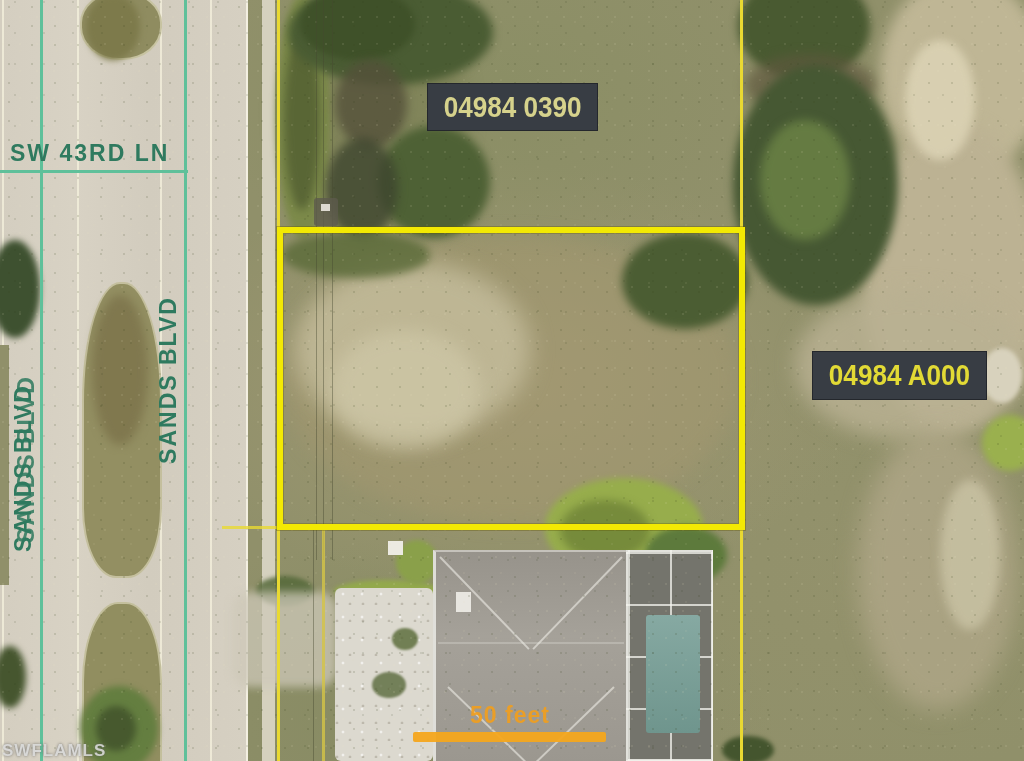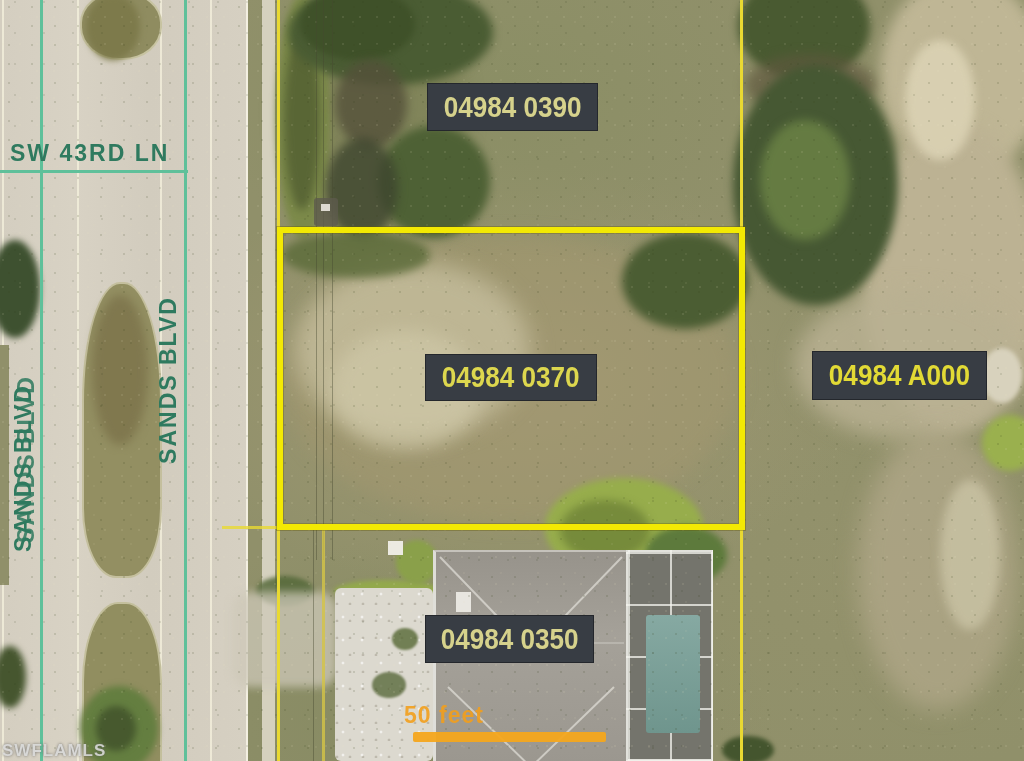--- a/index.html
+++ b/index.html
@@ -132,39 +132,33 @@
   <div class="abs" style="left:277px;top:528px;width:3px;height:233px;background:#e9d932;"></div>
   <div class="abs" style="left:740px;top:528px;width:3px;height:233px;background:#e9d932;"></div>
   <div class="abs" style="left:322px;top:528px;width:3px;height:233px;background:rgba(213,196,70,.8);"></div>
   <div class="abs" style="left:222px;top:526px;width:56px;height:3px;background:rgba(233,217,50,.8);"></div>
 
   <div class="abs" style="left:277px;top:227px;width:468px;height:303px;border:6px solid #f3e903;box-sizing:border-box;box-shadow:0 0 0 1px rgba(96,86,0,.35), inset 0 0 0 1px rgba(96,86,0,.3);"></div>
 
   <div class="lbl" style="left:427px;top:83px;width:171px;height:48px;color:#d6d28c;">
     <span>04984 0390</span>
   </div>
-  <div class="lbl" style="left:425px;top:354px;width:172px;height:47px;color:#ddd74e;">
-    <span>04984 0370</span>
-  </div>
   <div class="lbl" style="left:792px;top:351px;width:175px;height:49px;color:#e2da35;margin-left:20px;">
     <span>04984 A000</span>
-  </div>
-  <div class="lbl" style="left:425px;top:615px;width:169px;height:48px;color:#d6d28c;">
-    <span>04984 0350</span>
   </div>
 
   <div class="street" style="left:10px;top:140px;text-align:right;">SW 43RD LN</div>
 
   <div class="street" style="left:-77px;top:455px;width:200px;height:26px;transform:rotate(-90deg);text-align:center;">
     <span class="abs" style="left:0;top:0;width:200px;">SANDS BLVD</span>
     <span class="abs" style="left:9px;top:3px;width:200px;opacity:.85;">SANDS BLVD</span>
   </div>
 
   <div class="street" style="left:73px;top:367px;width:190px;height:26px;transform:rotate(-90deg);text-align:center;">
     <span>SANDS BLVD</span>
   </div>
 
-  <div class="abs" style="left:404px;top:702px;width:212px;text-align:left;font-weight:bold;font-size:23px;color:rgba(242,158,28,.9);letter-spacing:1px;">50 feet</div>
+  <div class="abs" style="left:404px;top:702px;width:212px;text-align:center;font-weight:bold;font-size:23px;color:rgba(242,158,28,.9);letter-spacing:1px;">50 feet</div>
   <div class="abs" style="left:413px;top:732px;width:193px;height:10px;background:#f4a61e;border-radius:2px;opacity:.95;"></div>
 
   <div class="abs" style="left:2px;top:741px;font-size:17px;font-weight:bold;color:#d9d9d9;letter-spacing:1px;opacity:.9;text-shadow:0 0 3px rgba(90,90,90,.9);">SWFLAMLS</div>
 
 </div>
 
 </body></html>

